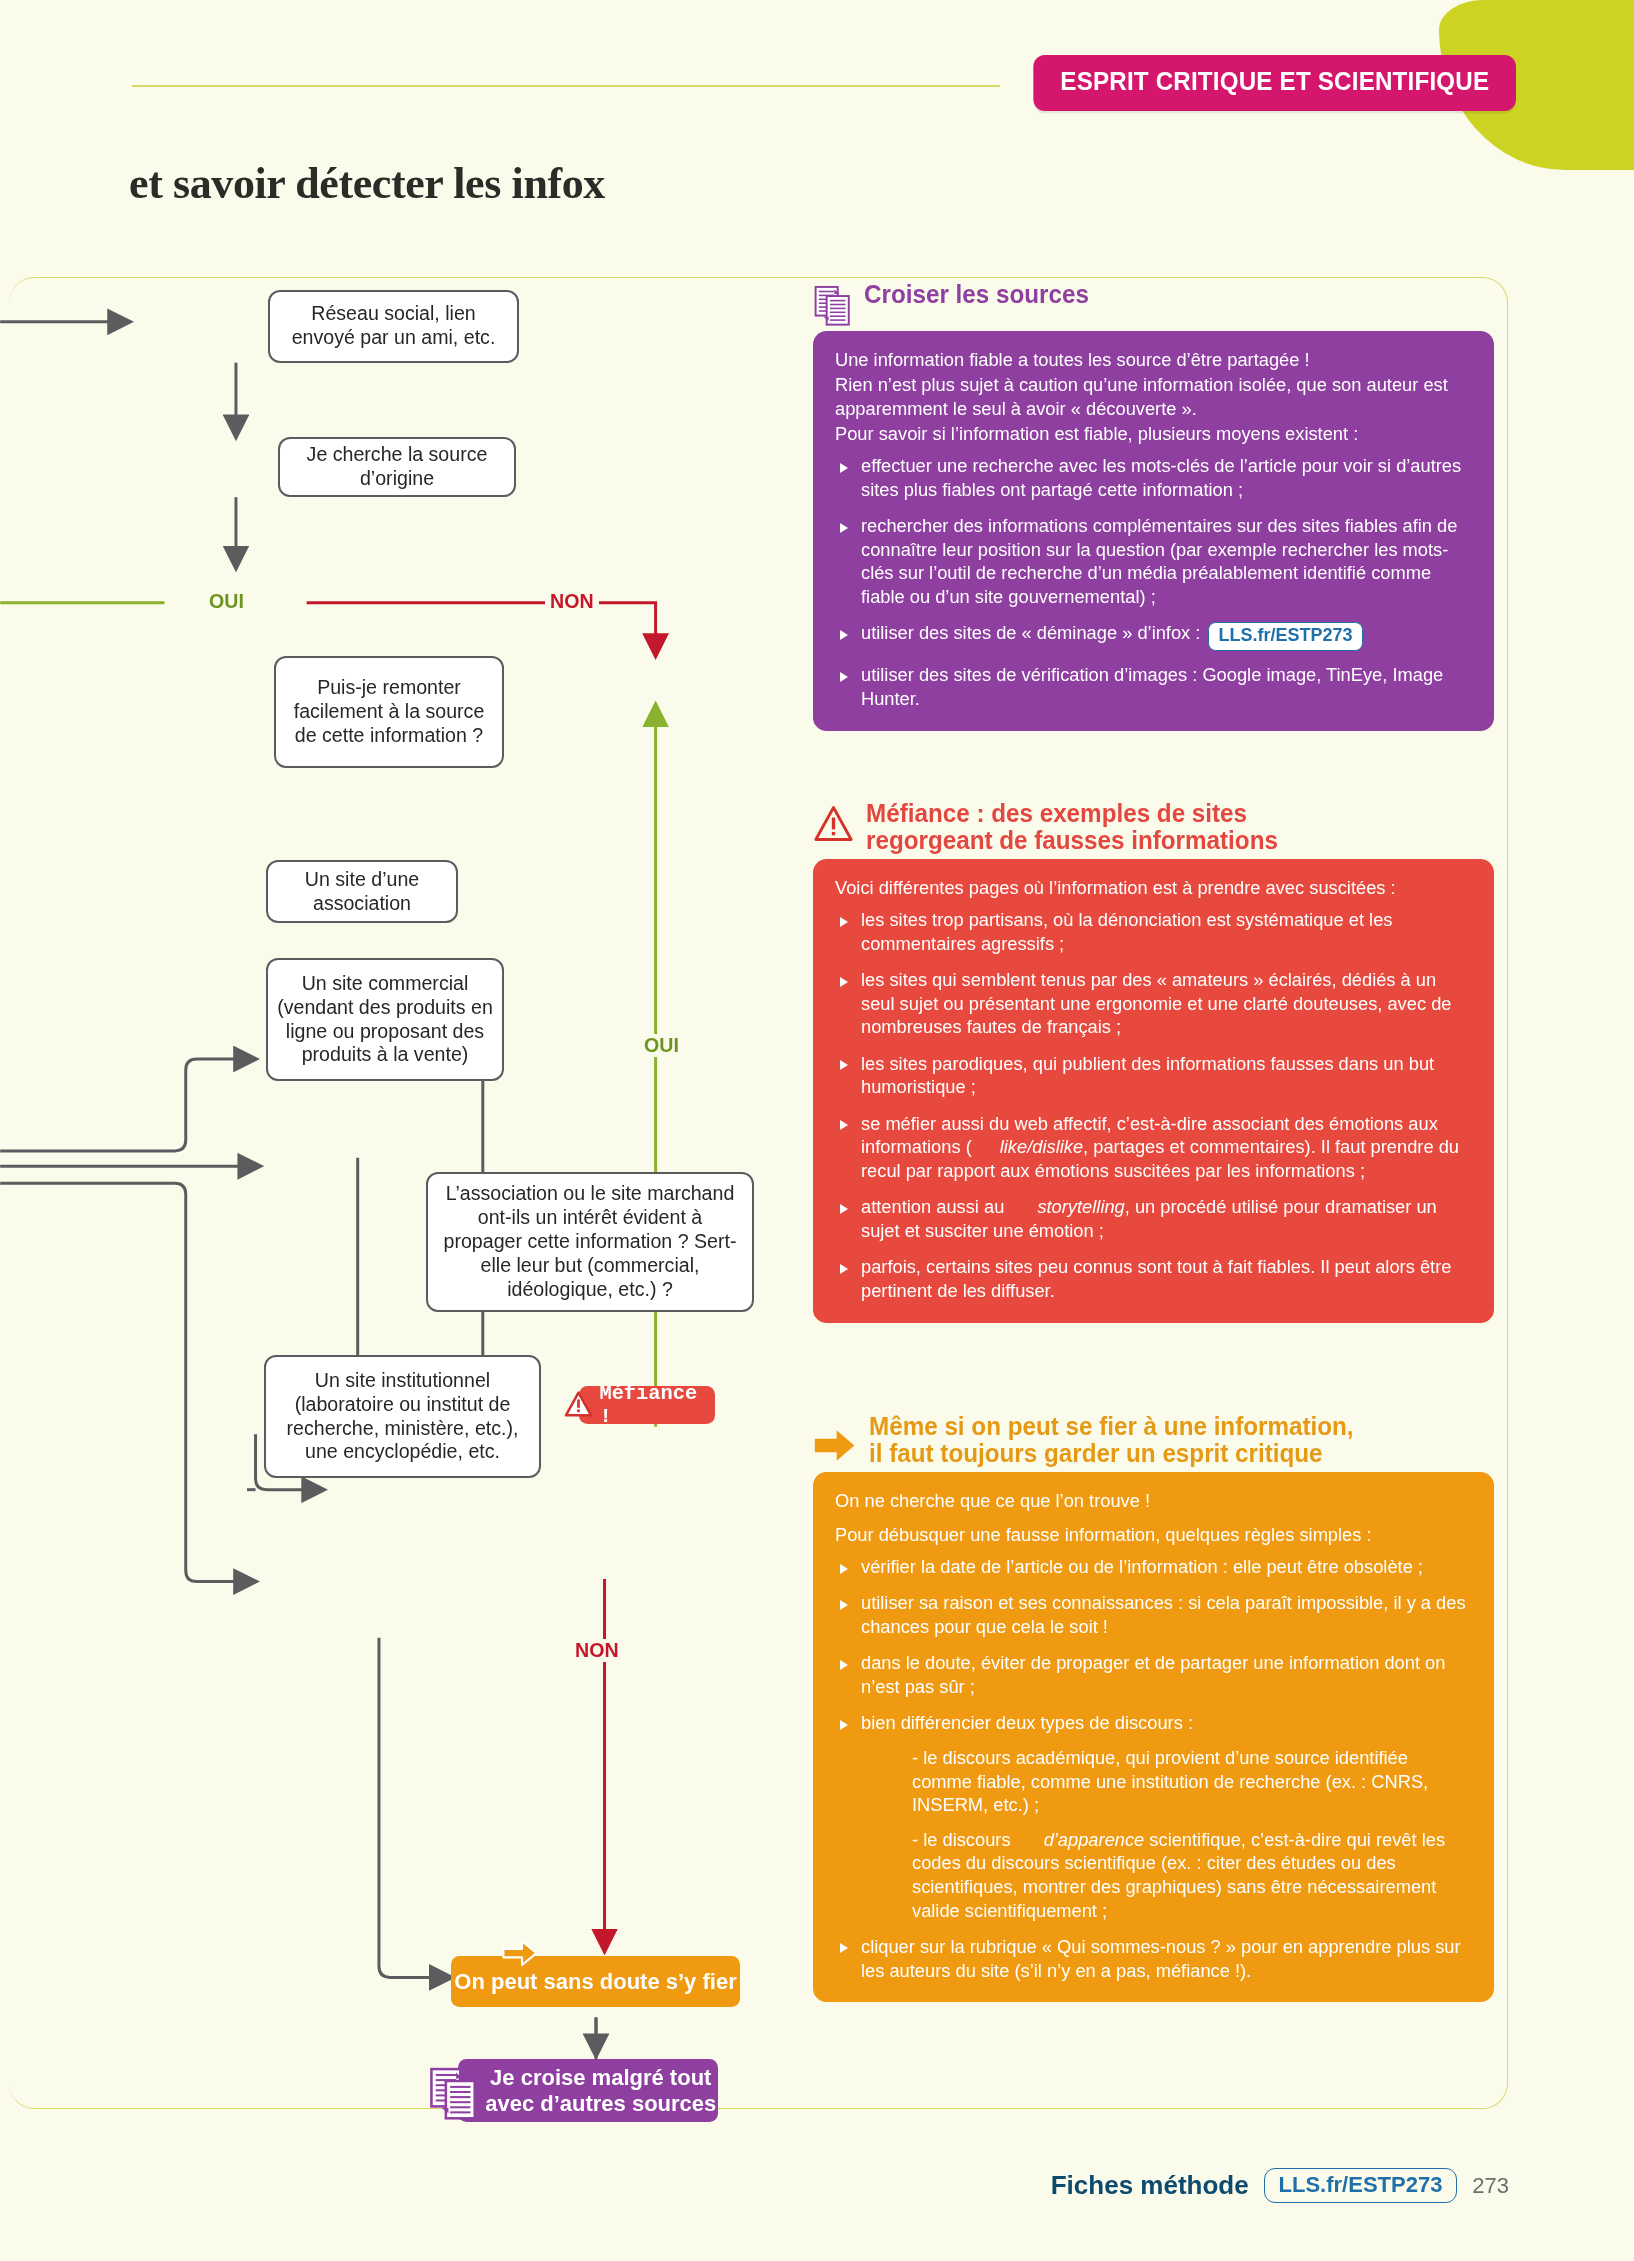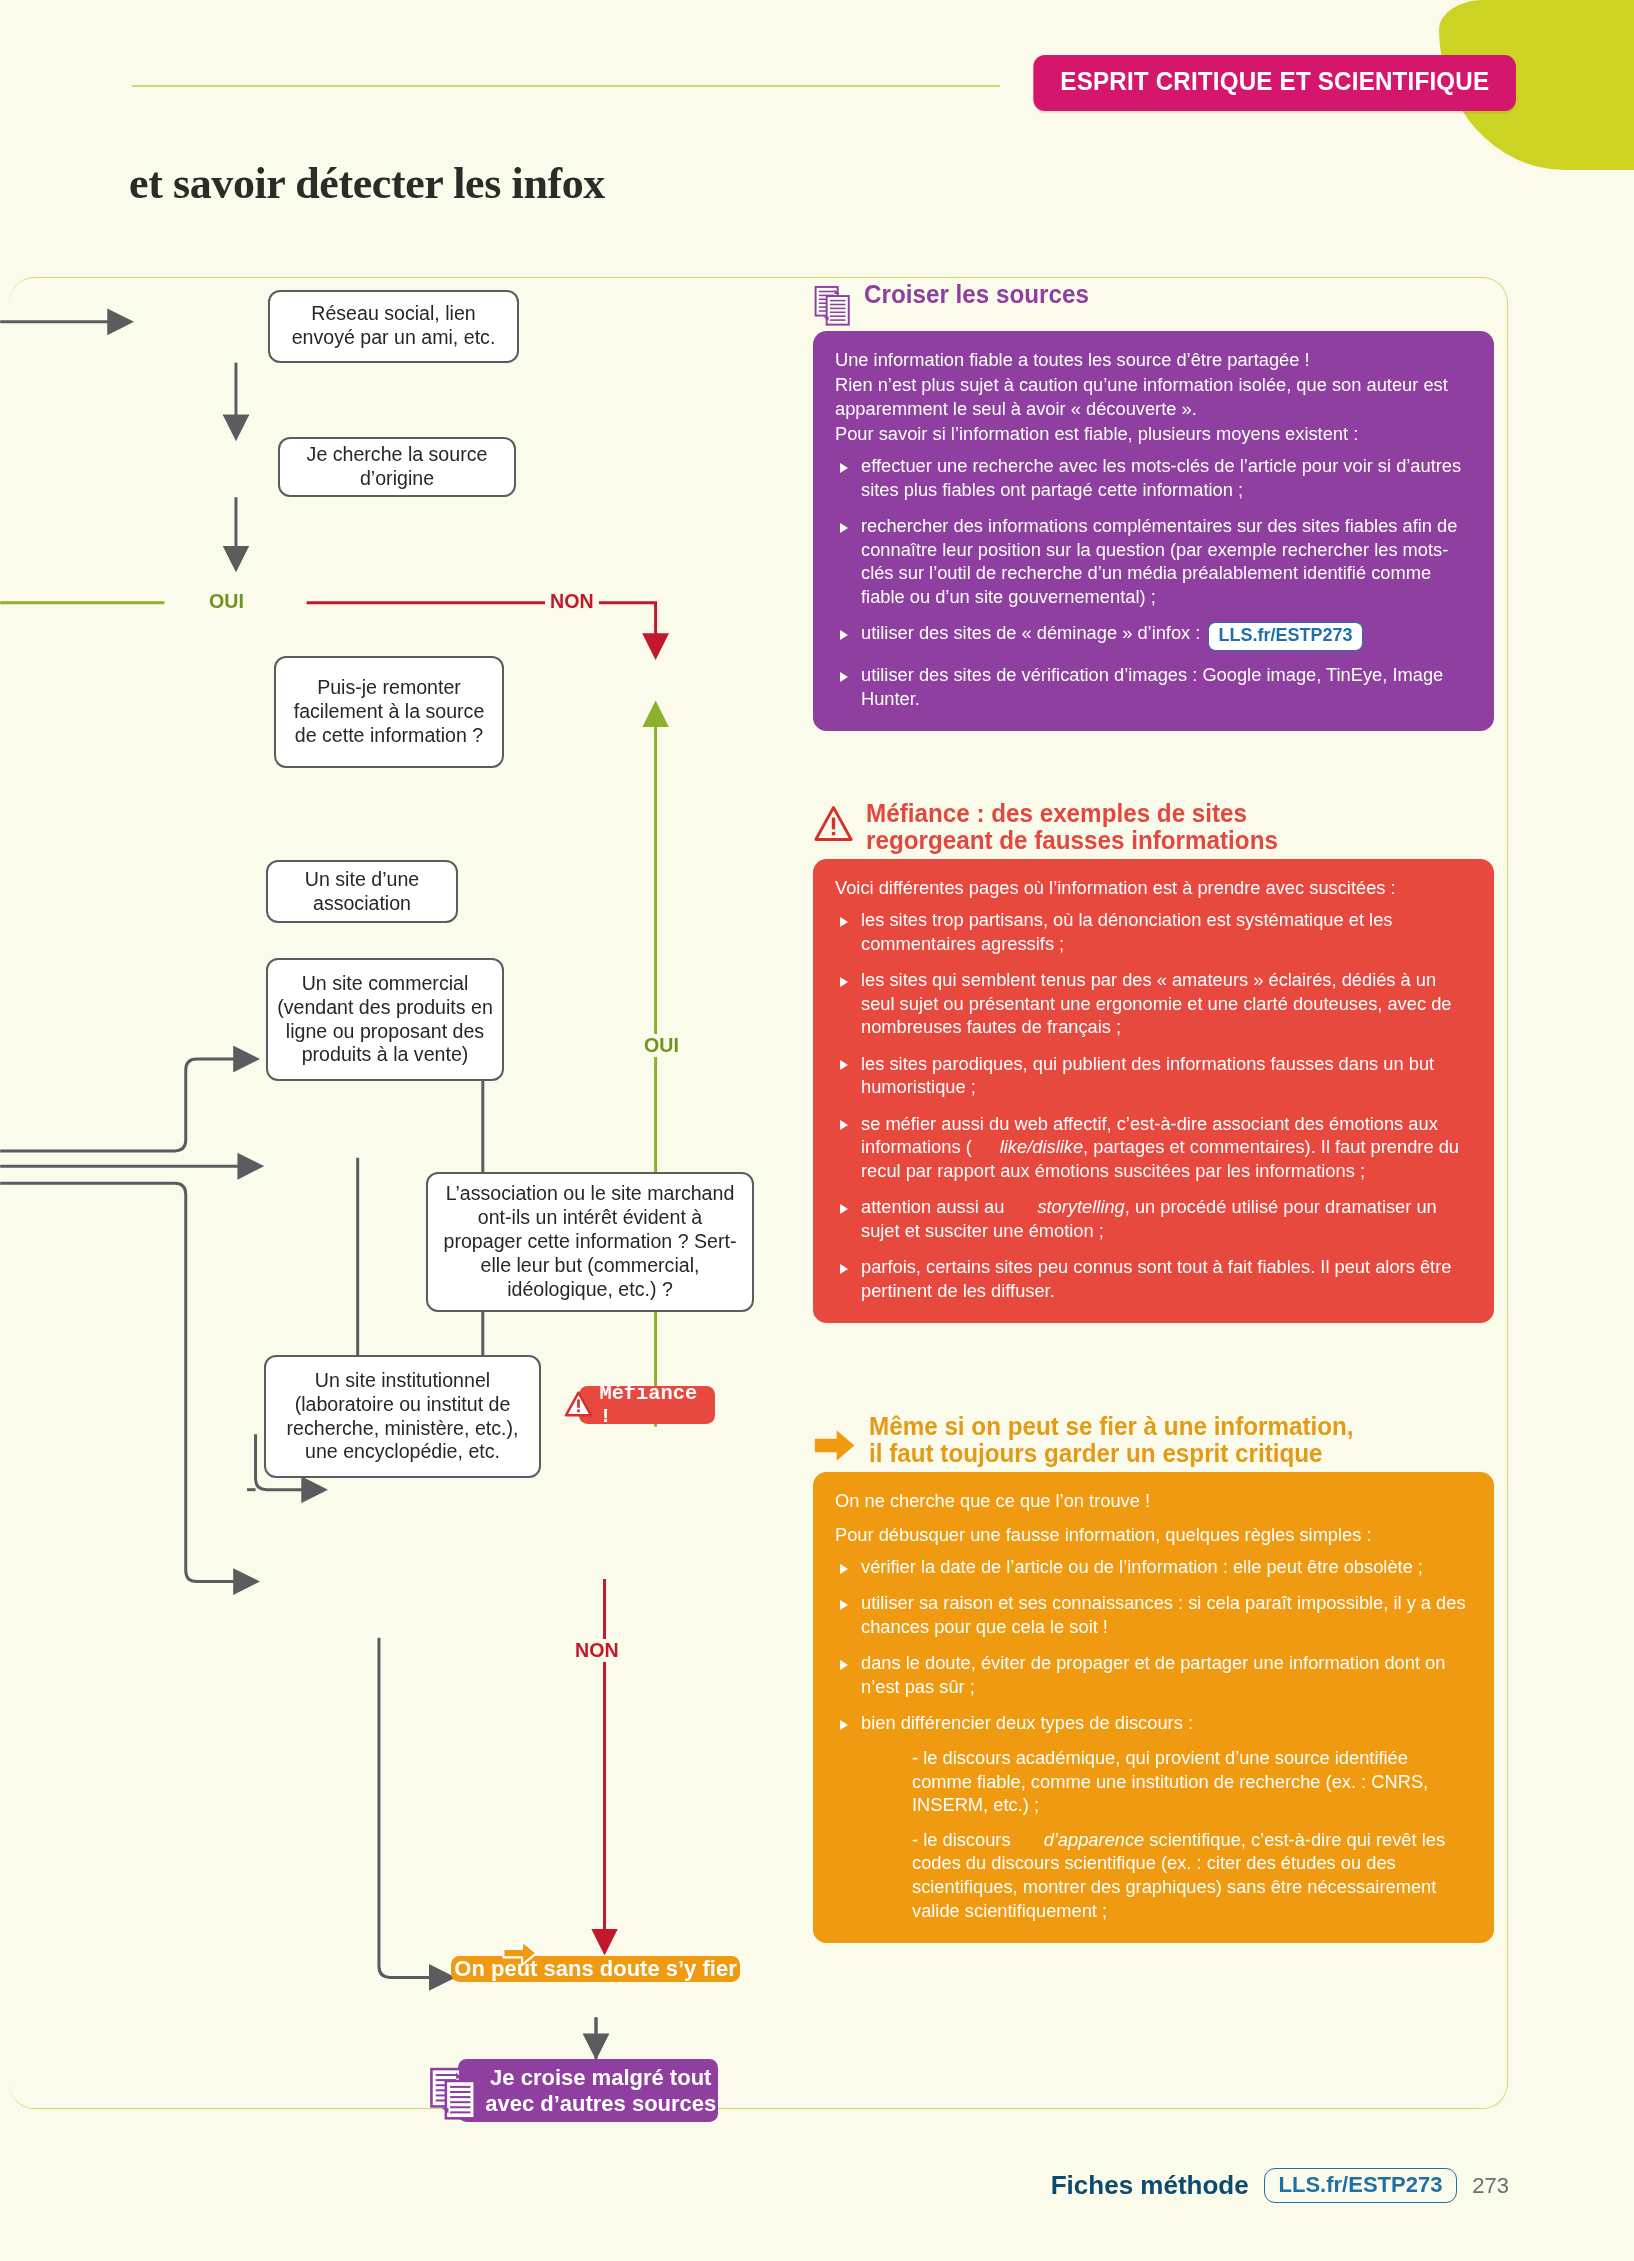--- a/index.html
+++ b/index.html
@@ -227,21 +227,21 @@
 
   <div class="tagbox" id="tag-mefiance" style="left:579px;top:1105px;width:136px;height:38px;">
     <svg class="tag-warn" width="29" height="26" viewBox="0 0 34 31" style="position:absolute;left:-15.3px;top:5.1px;">
       <path d="M17 2 L32 29 L2 29 Z" fill="#fff" stroke="#d4322a" stroke-width="3" stroke-linejoin="round"></path>
       <rect x="15.4" y="10" width="3.2" height="10" fill="#d4322a"></rect>
       <rect x="15.4" y="22" width="3.2" height="3.2" fill="#d4322a"></rect>
     </svg>
     <span>Méfiance !</span>
   </div>
 
-  <div class="tagbox" id="tag-fier" style="left:451px;top:1675px;width:289px;height:26px;">
+  <div class="tagbox" id="tag-fier" style="left:451px;top:1675px;width:289px;height:51px;">
     <svg width="39" height="34" viewBox="0 0 46 40" style="position:absolute;left:49px;top:-19px;">
       <path d="M4 14 L26 14 L26 5 L43 19 L26 33 L26 24 L4 24 Z" fill="#ef9a11" stroke="#fff" stroke-width="2.5" stroke-linejoin="round"></path>
     </svg>
     <span>On peut sans doute s’y fier</span>
   </div>
 
   <div class="tagbox" id="tag-croise" style="left:458px;top:1778px;width:260px;height:63px;">
     <svg width="51" height="56" viewBox="0 0 60 66" style="position:absolute;left:-30px;top:5.1px;">
       <rect x="4" y="6" width="34" height="44" fill="#fff" stroke="#8e3fa0" stroke-width="3"></rect>
       <g stroke="#8e3fa0" stroke-width="2.4">
@@ -354,20 +354,21 @@
       <li><span>vérifier la date de l’article ou de l’information : elle peut être obsolète ;</span></li>
       <li><span>utiliser sa raison et ses connaissances : si cela paraît impossible, il y a des chances pour que cela le soit !</span></li>
       <li><span>dans le doute, éviter de propager et de partager une information dont on n’est pas sûr ;</span></li>
       <li>
         <span>bien différencier deux types de discours :</span>
         <div class="sub">
           <div>- le discours académique, qui provient d’une source identifiée comme fiable, comme une institution de recherche (ex. : CNRS, INSERM, etc.) ;</div>
           <div>- le discours <em>d’apparence</em> scientifique, c’est-à-dire qui revêt les codes du discours scientifique (ex. : citer des études ou des scientifiques, montrer des graphiques) sans être nécessairement valide scientifiquement ;</div>
         </div>
       </li>
+      <li><span>cliquer sur la rubrique « Qui sommes-nous ? » pour en apprendre plus sur les auteurs du site (s’il n’y en a pas, méfiance !).</span></li>
     </ul>
   </div>
 </div>
 
 <div id="footer">
   <div id="footer-label">Fiches méthode</div>
   <div id="footer-chip">LLS.fr/ESTP273</div>
   <div id="footer-page">273</div>
 </div>
 

